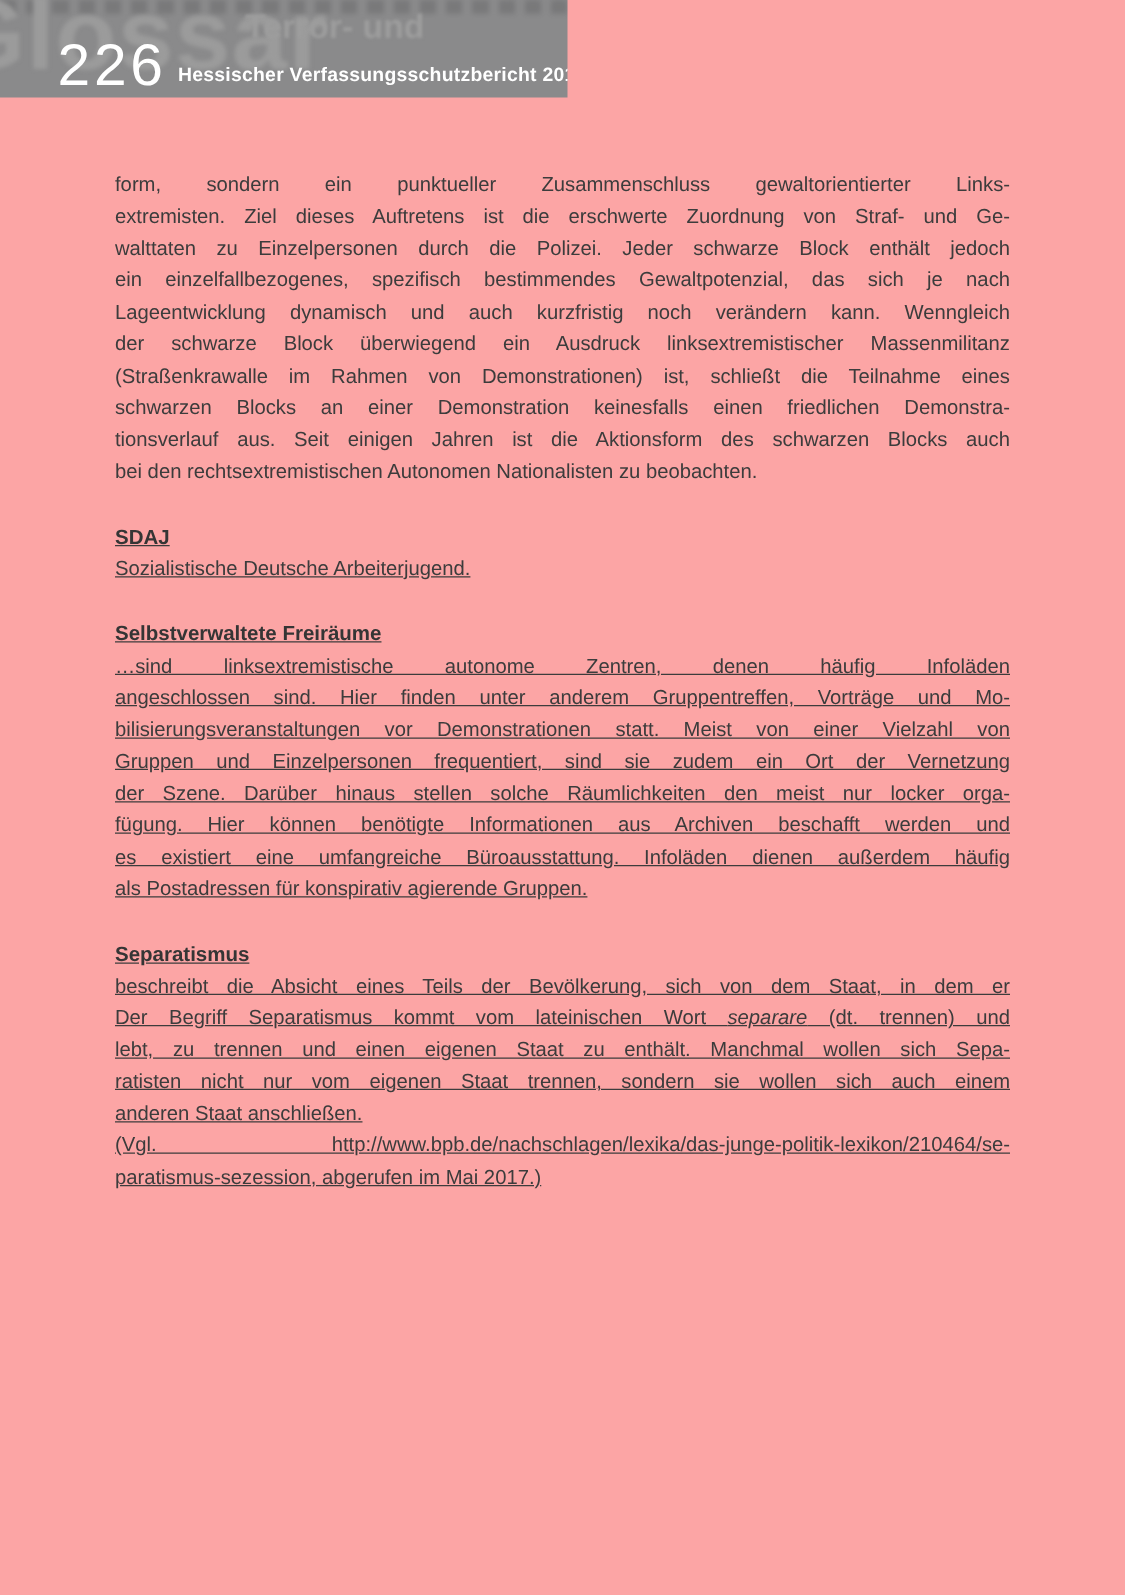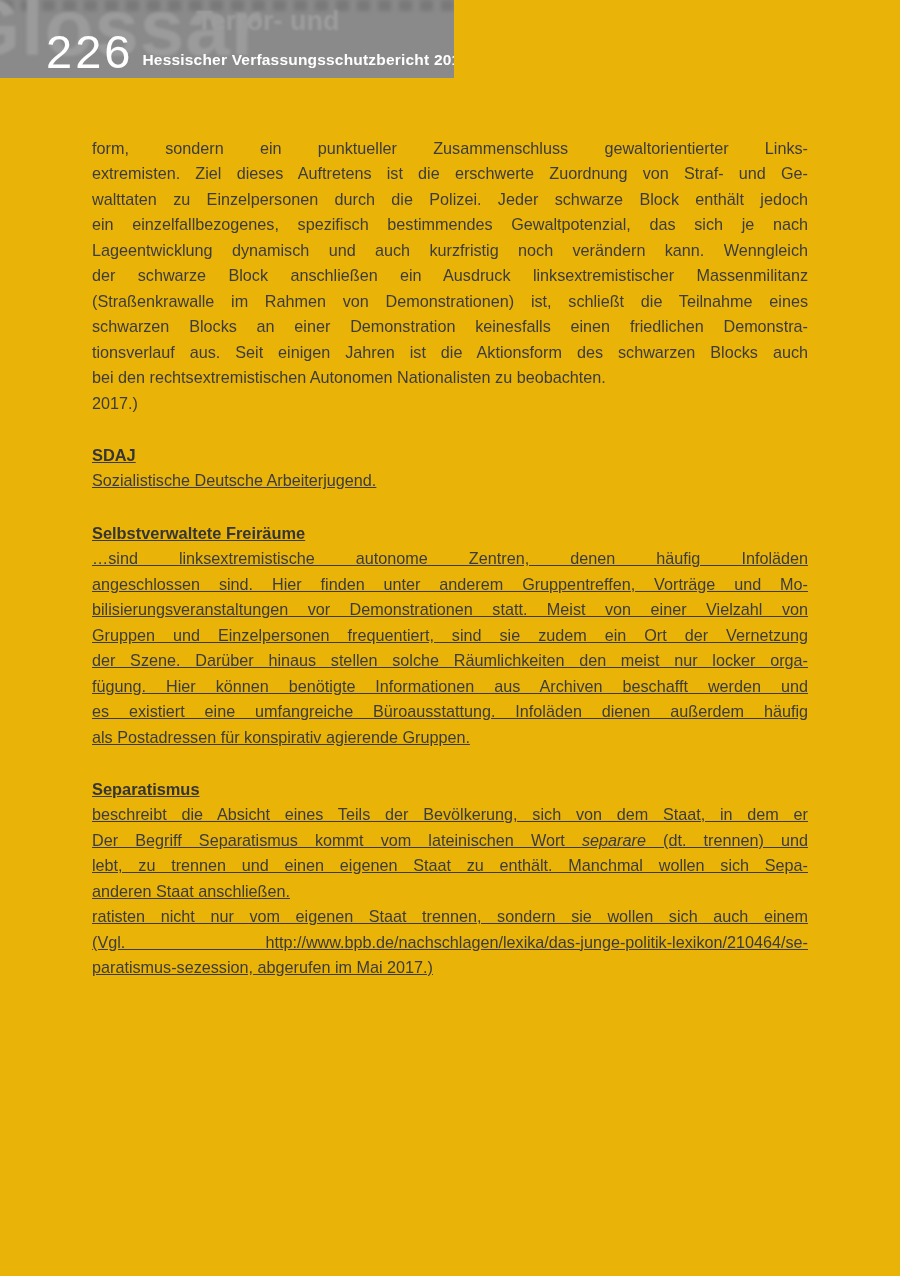--- a/index.html
+++ b/index.html
@@ -2,21 +2,21 @@
 <html><head>
 <meta charset="utf-8">
 <style>
   html, body { margin: 0; padding: 0; background: #ffffff; }
   body {
     width: 900px; height: 1276px;
     font-family: "Liberation Sans", "DejaVu Sans", sans-serif;
   }
   .page {
     position: relative; width: 900px; height: 1276px;
-    background: #eab308; overflow: hidden;
+    background: #fca5a5; overflow: hidden;
   }
 
   
   .header {
     position: absolute; left: 0; top: 0;
     width: 454px; height: 78px;
     background: #8a8a8b; overflow: hidden;
   }
   .wm-large {
     position: absolute; left: -42px; top: -18px;
@@ -79,26 +79,25 @@
     </div>
   </header>
 
   <main class="content" id="glossary">
       <section class="gsec">
         <div class="tline j">form, sondern ein punktueller Zusammenschluss gewaltorientierter Links-</div>
         <div class="tline j">extremisten. Ziel dieses Auftretens ist die erschwerte Zuordnung von Straf- und Ge-</div>
         <div class="tline j">walttaten zu Einzelpersonen durch die Polizei. Jeder schwarze Block enthält jedoch</div>
         <div class="tline j">ein einzelfallbezogenes, spezifisch bestimmendes Gewaltpotenzial, das sich je nach</div>
         <div class="tline j">Lageentwicklung dynamisch und auch kurzfristig noch verändern kann. Wenngleich</div>
-        <div class="tline j">der schwarze Block anschließen ein Ausdruck linksextremistischer Massenmilitanz</div>
+        <div class="tline j">der schwarze Block überwiegend ein Ausdruck linksextremistischer Massenmilitanz</div>
         <div class="tline j">(Straßenkrawalle im Rahmen von Demonstrationen) ist, schließt die Teilnahme eines</div>
         <div class="tline j">schwarzen Blocks an einer Demonstration keinesfalls einen friedlichen Demonstra-</div>
         <div class="tline j">tionsverlauf aus. Seit einigen Jahren ist die Aktionsform des schwarzen Blocks auch</div>
         <div class="tline l">bei den rechtsextremistischen Autonomen Nationalisten zu beobachten.</div>
-        <div class="tline l">2017.)</div>
       </section>
       <section class="gsec">
         <h3 class="term">SDAJ</h3>
         <div class="tline l">Sozialistische Deutsche Arbeiterjugend.</div>
       </section>
       <section class="gsec">
         <h3 class="term">Selbstverwaltete Freiräume</h3>
         <div class="tline j">…sind linksextremistische autonome Zentren, denen häufig Infoläden</div>
         <div class="tline j">angeschlossen sind. Hier finden unter anderem Gruppentreffen, Vorträge und Mo-</div>
         <div class="tline j">bilisierungsveranstaltungen vor Demonstrationen statt. Meist von einer Vielzahl von</div>
@@ -106,20 +105,20 @@
         <div class="tline j">der Szene. Darüber hinaus stellen solche Räumlichkeiten den meist nur locker orga-</div>
         <div class="tline j">fügung. Hier können benötigte Informationen aus Archiven beschafft werden und</div>
         <div class="tline j">es existiert eine umfangreiche Büroausstattung. Infoläden dienen außerdem häufig</div>
         <div class="tline l">als Postadressen für konspirativ agierende Gruppen.</div>
       </section>
       <section class="gsec">
         <h3 class="term">Separatismus</h3>
         <div class="tline j">beschreibt die Absicht eines Teils der Bevölkerung, sich von dem Staat, in dem er</div>
         <div class="tline j">Der Begriff Separatismus kommt vom lateinischen Wort <i>separare</i> (dt. trennen) und</div>
         <div class="tline j">lebt, zu trennen und einen eigenen Staat zu enthält. Manchmal wollen sich Sepa-</div>
+        <div class="tline j">ratisten nicht nur vom eigenen Staat trennen, sondern sie wollen sich auch einem</div>
         <div class="tline l">anderen Staat anschließen.</div>
-        <div class="tline j">ratisten nicht nur vom eigenen Staat trennen, sondern sie wollen sich auch einem</div>
         <div class="tline j">(Vgl. http://www.bpb.de/nachschlagen/lexika/das-junge-politik-lexikon/210464/se-</div>
         <div class="tline l">paratismus-sezession, abgerufen im Mai 2017.)</div>
       </section>
     </main>
 
 </div>
 
 </body></html>

